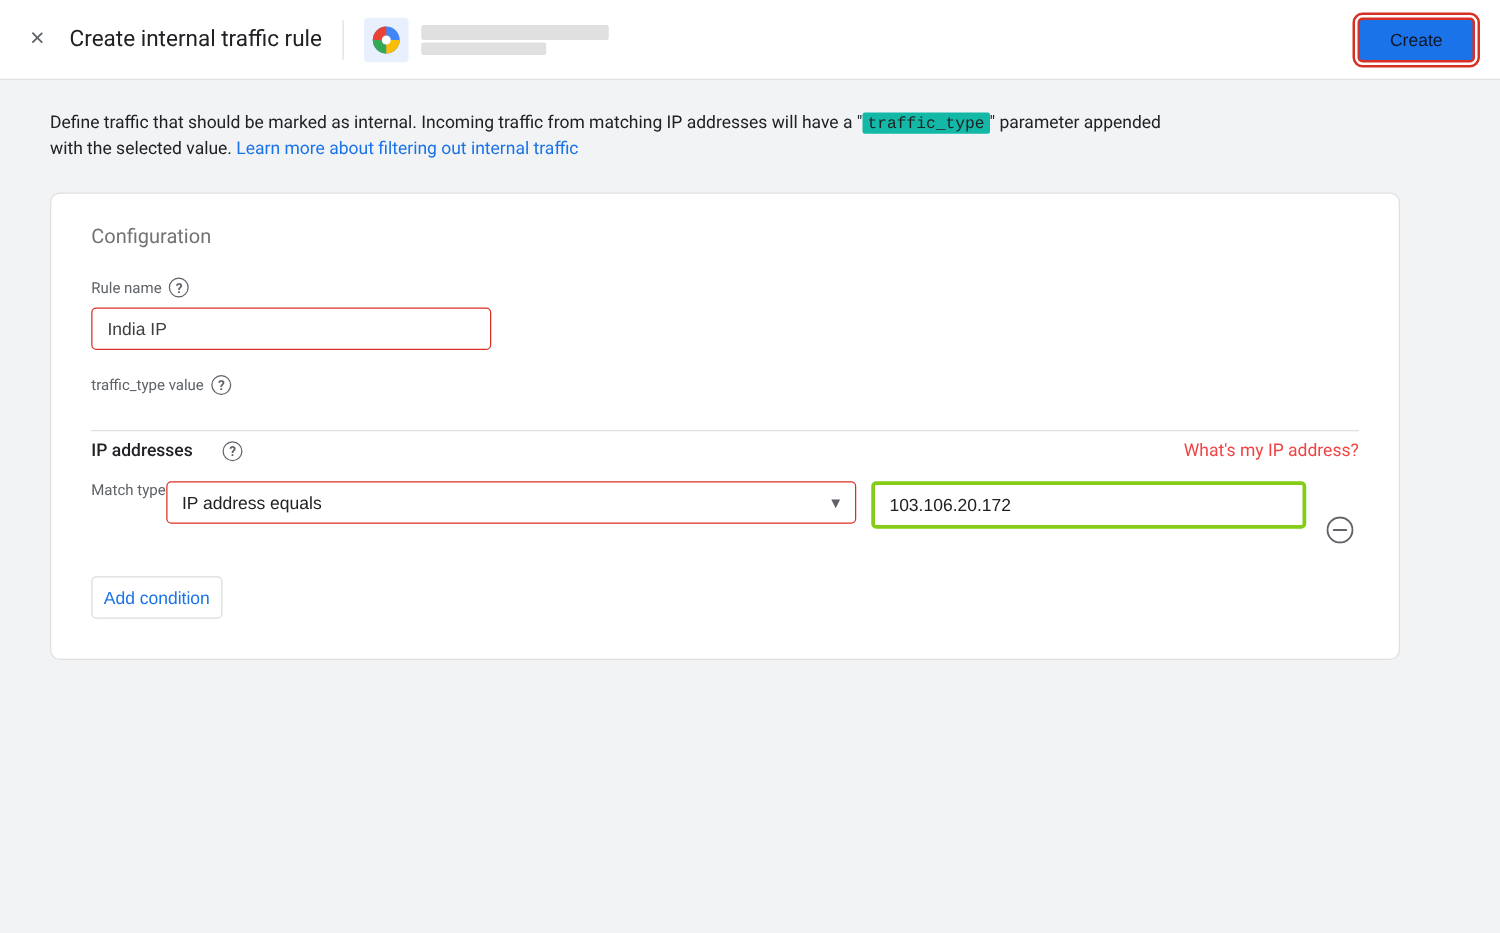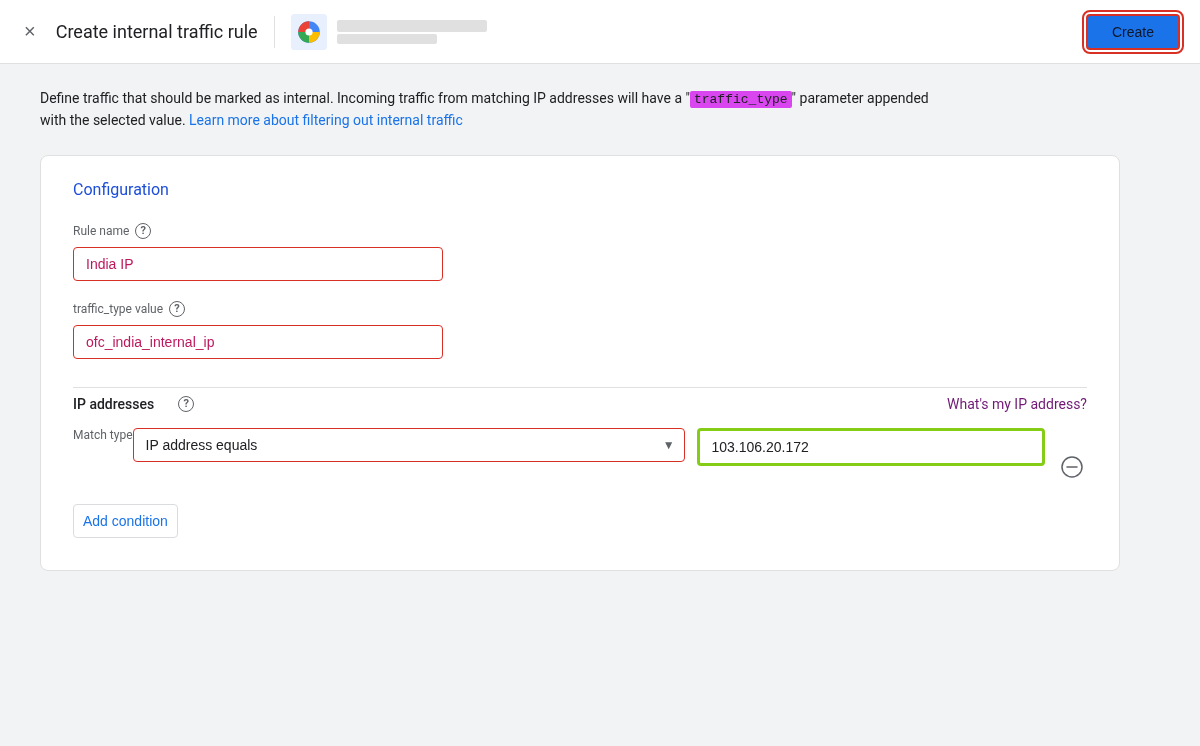--- a/index.html
+++ b/index.html
@@ -116,21 +116,21 @@
     .description {
       font-size: 14px;
       color: #202124;
       line-height: 1.5;
       margin-bottom: 24px;
       max-width: 900px;
     }
 
     .description code {
       font-family: 'Courier New', monospace;
-      background: #d946ef;
+      background: #14b8a6;
       padding: 1px 4px;
       border-radius: 2px;
       font-size: 13px;
     }
 
     .description a {
       color: #1a73e8;
       text-decoration: none;
     }
 
@@ -139,21 +139,21 @@
       background: #fff;
       border-radius: 8px;
       border: 1px solid #e0e0e0;
       padding: 24px 32px 32px;
       max-width: 1080px;
     }
 
     .config-title {
       font-size: 16px;
       font-weight: 400;
-      color: #1d4ed8;
+      color: #737373;
       margin-bottom: 24px;
     }
 
     .form-section {
       margin-bottom: 20px;
     }
 
     .form-label {
       display: flex;
       align-items: center;
@@ -173,27 +173,27 @@
       border-radius: 50%;
       border: 1.5px solid #5f6368;
       font-size: 11px;
       color: #5f6368;
       cursor: pointer;
       font-weight: bold;
       line-height: 1;
     }
 
     .form-input {
-      width: 370px;
+      width: 320px;
       padding: 8px 12px;
       font-size: 14px;
       border: 1px solid #d93025;
       border-radius: 4px;
       outline: none;
-      color: #be185d;
+      color: #404040;
     }
 
     
     .ip-section {
       margin-top: 28px;
       padding-top: 8px;
       border-top: 1px solid #e0e0e0;
     }
 
     .ip-section-header {
@@ -207,21 +207,21 @@
       display: flex;
       align-items: center;
       font-size: 14px;
       font-weight: 500;
       color: #202124;
       gap: 24px;
     }
 
     .whats-my-ip {
       font-size: 14px;
-      color: #701a75;
+      color: #ef4444;
       text-decoration: none;
       cursor: pointer;
     }
 
     
     .condition-row {
       display: flex;
       align-items: flex-start;
       gap: 12px;
       margin-bottom: 16px;
@@ -354,21 +354,20 @@
         <span class="help-icon">?</span>
       </div>
       <input class="form-input" type="text" value="India IP" style="">
     </div>
 
     <div class="form-section">
       <div class="form-label">
         <span>traffic_type value</span>
         <span class="help-icon">?</span>
       </div>
-      <input class="form-input" type="text" value="ofc_india_internal_ip" style="">
     </div>
 
     <div class="ip-section">
       <div class="ip-section-header">
         <div class="ip-section-title">
           <span>IP addresses</span>
           <span class="help-icon">?</span>
         </div>
         <a class="whats-my-ip" href="#">What's my IP address?</a>
       </div>

